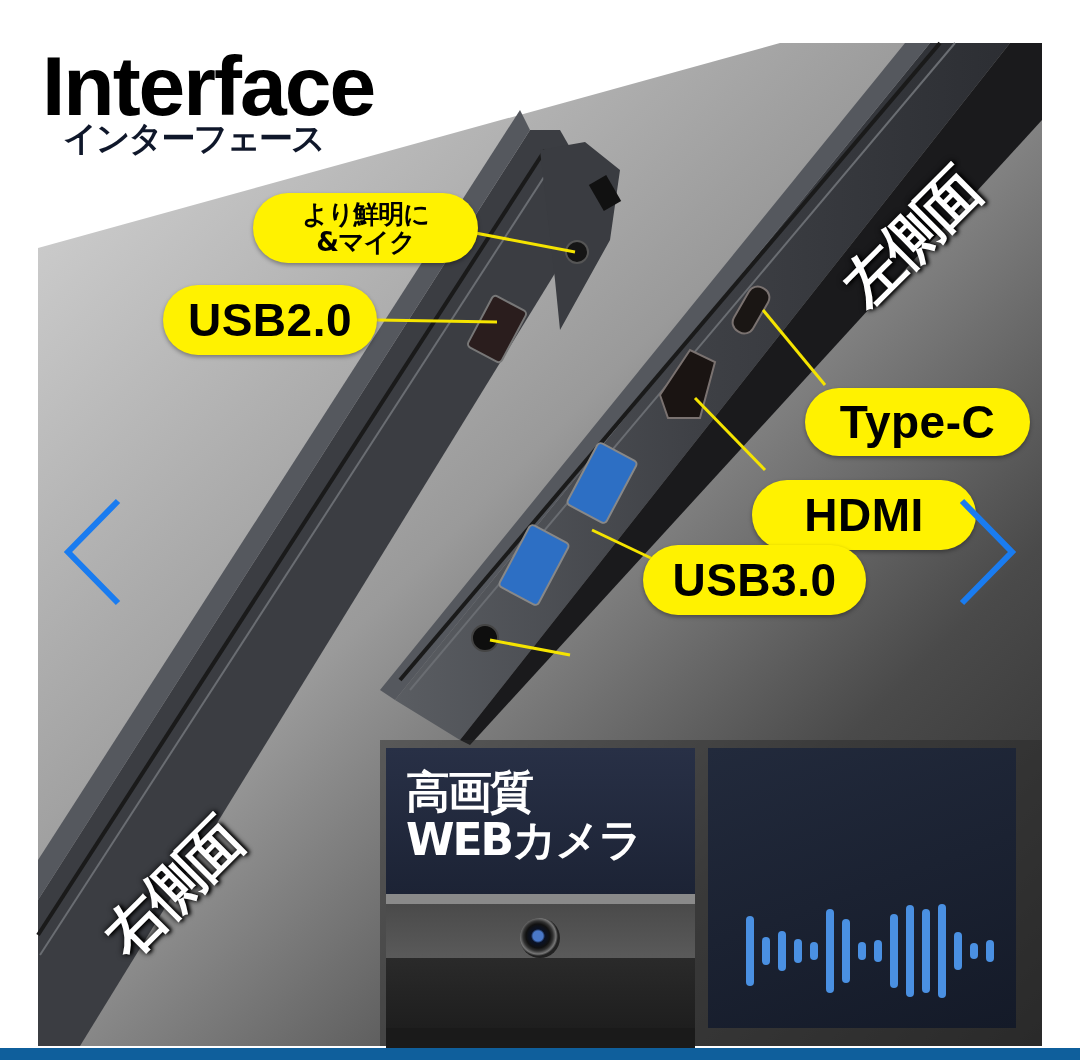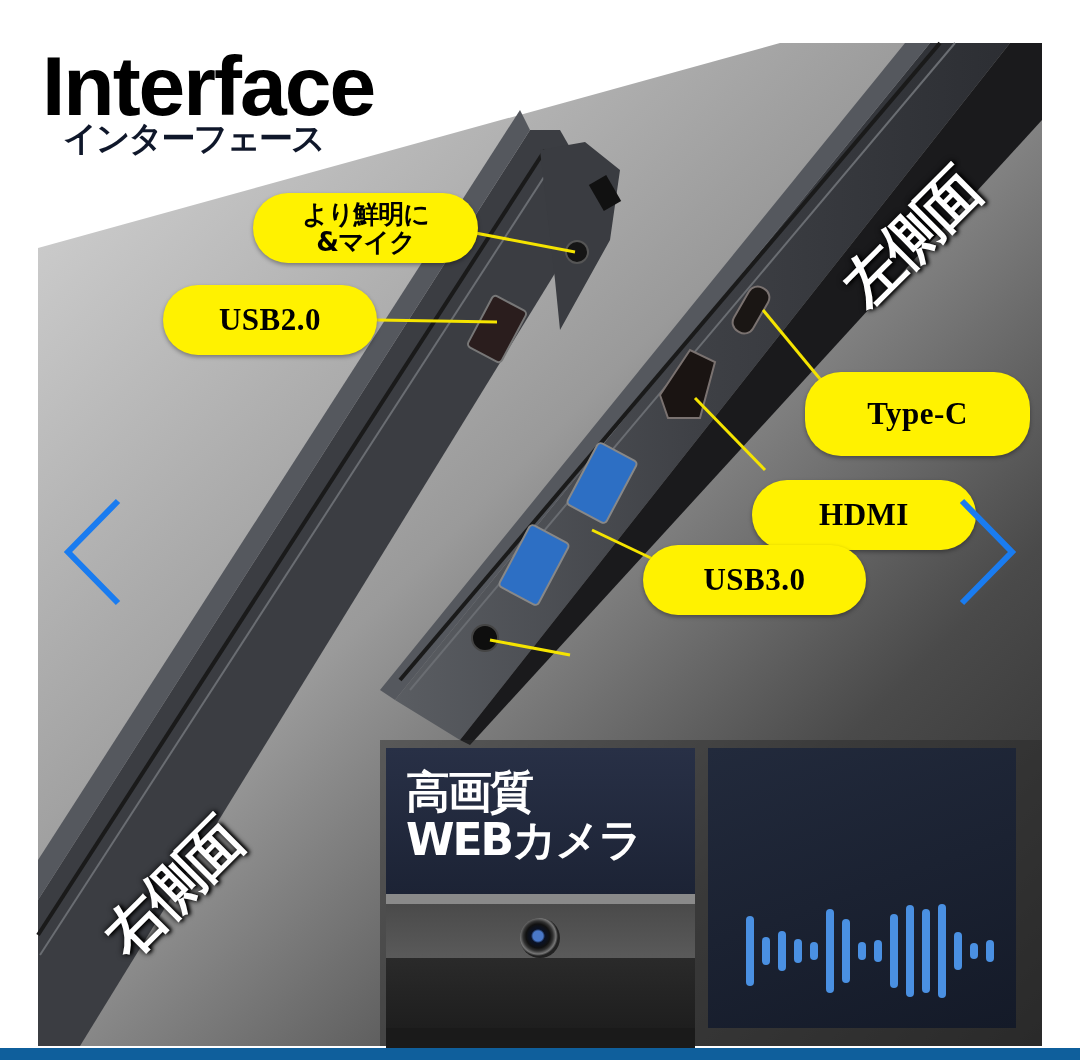--- a/index.html
+++ b/index.html
@@ -2,21 +2,21 @@
 <html><head>
 <meta charset="utf-8">
 <style>
   html, body { margin:0; padding:0; }
   body { width:1080px; height:1060px; position:relative; overflow:hidden; background:#ffffff; font-family:"DejaVu Sans", sans-serif; }
   .stage { position:absolute; left:0; top:0; width:1080px; height:1060px; }
   .bg-svg { position:absolute; left:0; top:0; width:1080px; height:1060px; }
   .title { position:absolute; left:42px; top:44px; font-family:"Liberation Sans", sans-serif; font-weight:700; font-size:84px; line-height:84px; color:#000; letter-spacing:-2px; }
   .subtitle { position:absolute; left:44px; top:120px; font-family:"DejaVu Sans", sans-serif; font-weight:700; font-size:34px; line-height:36px; color:#0f172a; letter-spacing:-2px;margin-left:19px; }
   .pill { position:absolute; background:#fff200; border-radius:36px; color:#000; font-family:"Liberation Sans", sans-serif; font-weight:700; display:flex; align-items:center; justify-content:center; box-shadow:0 2px 4px rgba(0,0,0,0.35); }
-  .pill.big { font-size:31px; letter-spacing:0.5px;font-family:Liberation Serif, serif; }
+  .pill.big { font-size:46px; letter-spacing:0.5px; }
   .pill.jp { font-family:"DejaVu Sans", sans-serif; font-size:26px; line-height:28px; flex-direction:column; text-align:center; letter-spacing:-1px; }
   .side-label { position:absolute; color:#fff; font-family:"DejaVu Sans", sans-serif; font-weight:700; font-size:58px; transform:rotate(-45deg); transform-origin:center; text-shadow:0 0 6px #000, 2px 2px 4px #000; letter-spacing:-4px; white-space:nowrap; }
   .arrow { position:absolute; width:60px; height:110px; }
   .panel { position:absolute; }
   .cam-panel { left:386px; top:748px; width:309px; height:324px; background:#1a1a1a; }
   .cam-top { position:absolute; left:0; top:0; width:309px; height:146px; background:linear-gradient(180deg,#283046,#1c2335); }
   .cam-text { position:absolute; left:20px; top:20px; color:#fff; font-family:"DejaVu Sans", sans-serif; font-weight:700; font-size:44px; line-height:48px; letter-spacing:-2px; }
   .cam-strip { position:absolute; left:0; top:146px; width:309px; height:10px; background:#8a8a8a; }
   .cam-bezel { position:absolute; left:0; top:156px; width:309px; height:54px; background:linear-gradient(180deg,#4a4a4a,#5a5a5a); }
   .cam-lens { position:absolute; left:134px; top:170px; width:40px; height:40px; border-radius:50%; background:radial-gradient(circle at 45% 45%, #4a78c8 0 5px, #0a1226 7px, #111 12px, #333 15px, #777 18px, #222 20px); }
@@ -89,21 +89,21 @@
   <div class="subtitle">インターフェース</div>
 
   <div class="side-label" style="left:830px;top:200px;">左側面</div>
   <div class="side-label" style="left:92px;top:850px;">右側面</div>
 
   <div class="pill jp" style="left:253px;top:193px;width:225px;height:70px;">
     <span>より鮮明に</span>
     <span>&amp;マイク</span>
   </div>
   <div class="pill big" style="left:163px;top:285px;width:214px;height:70px;">USB2.0</div>
-  <div class="pill big" style="left:805px;top:372px;width:225px;height:84px;">Type-C</div>
+  <div class="pill big" style="left:805px;top:388px;width:225px;height:68px;">Type-C</div>
   <div class="pill big" style="left:752px;top:480px;width:224px;height:70px;">HDMI</div>
   <div class="pill big" style="left:643px;top:545px;width:223px;height:70px;">USB3.0</div>
 
   <svg class="arrow" style="left:62px;top:497px;" viewBox="0 0 60 110">
     <polyline points="56,4 6,55 56,106" fill="none" stroke="#1a7cf0" stroke-width="6"></polyline>
   </svg>
   <svg class="arrow" style="left:958px;top:497px;" viewBox="0 0 60 110">
     <polyline points="4,4 54,55 4,106" fill="none" stroke="#1a7cf0" stroke-width="6"></polyline>
   </svg>
 

